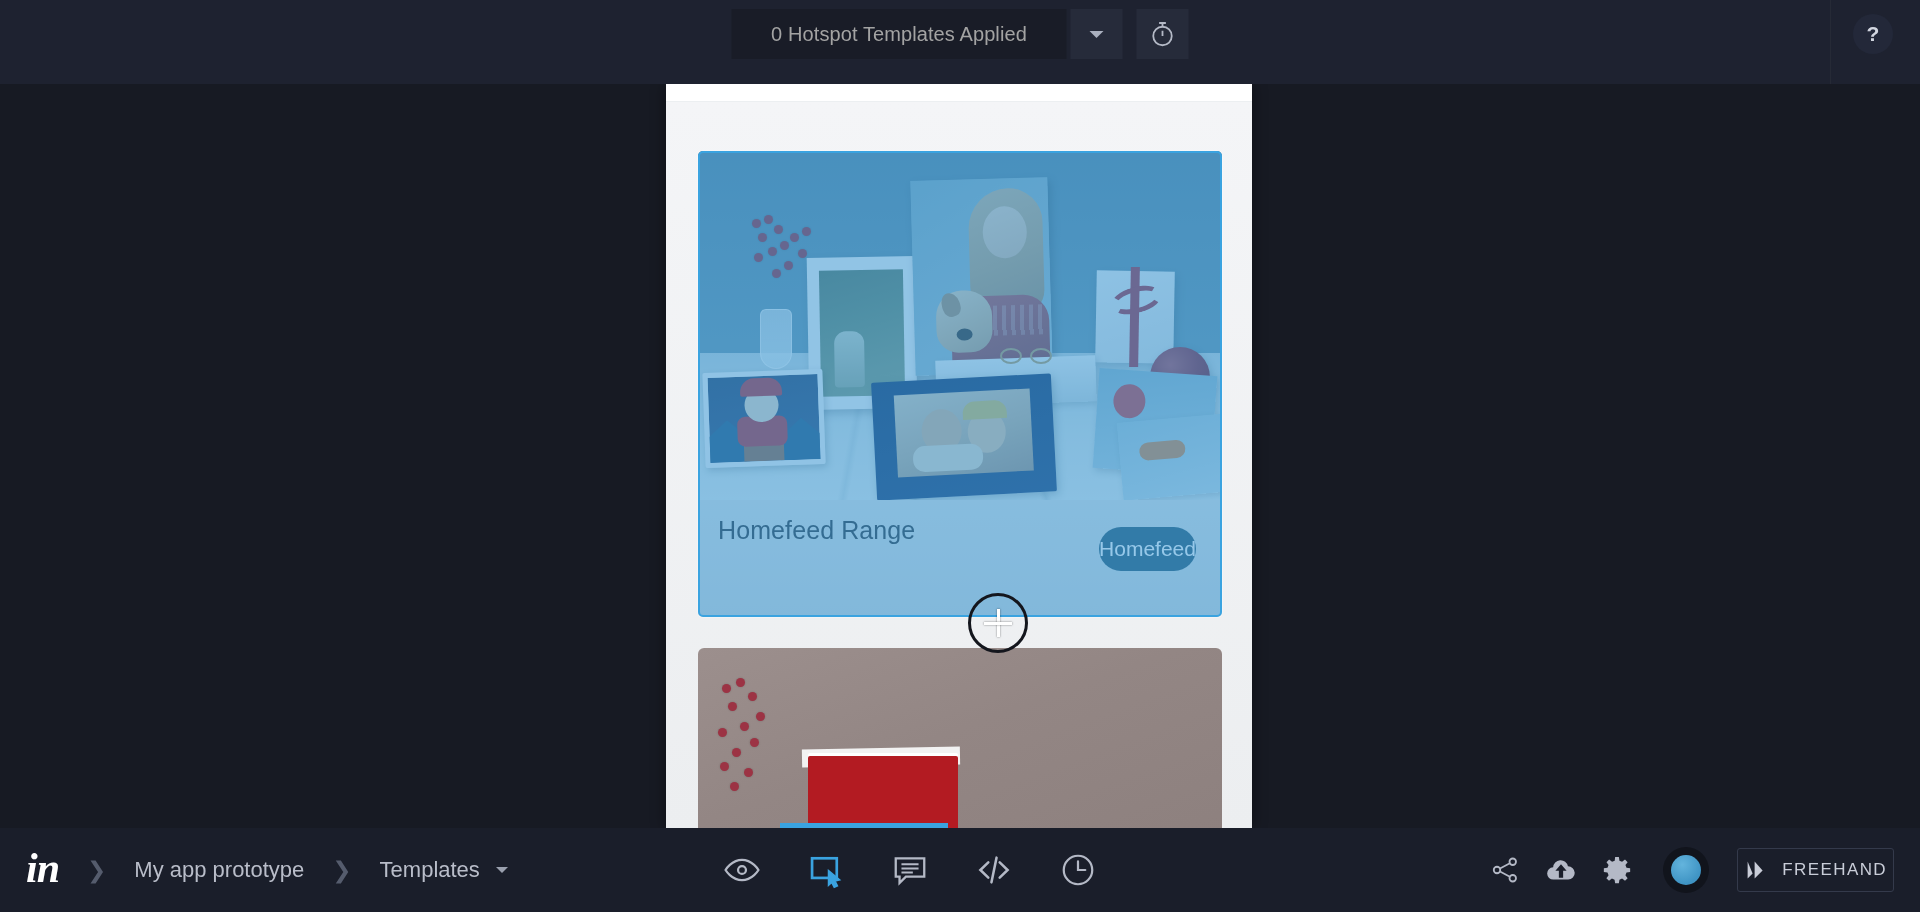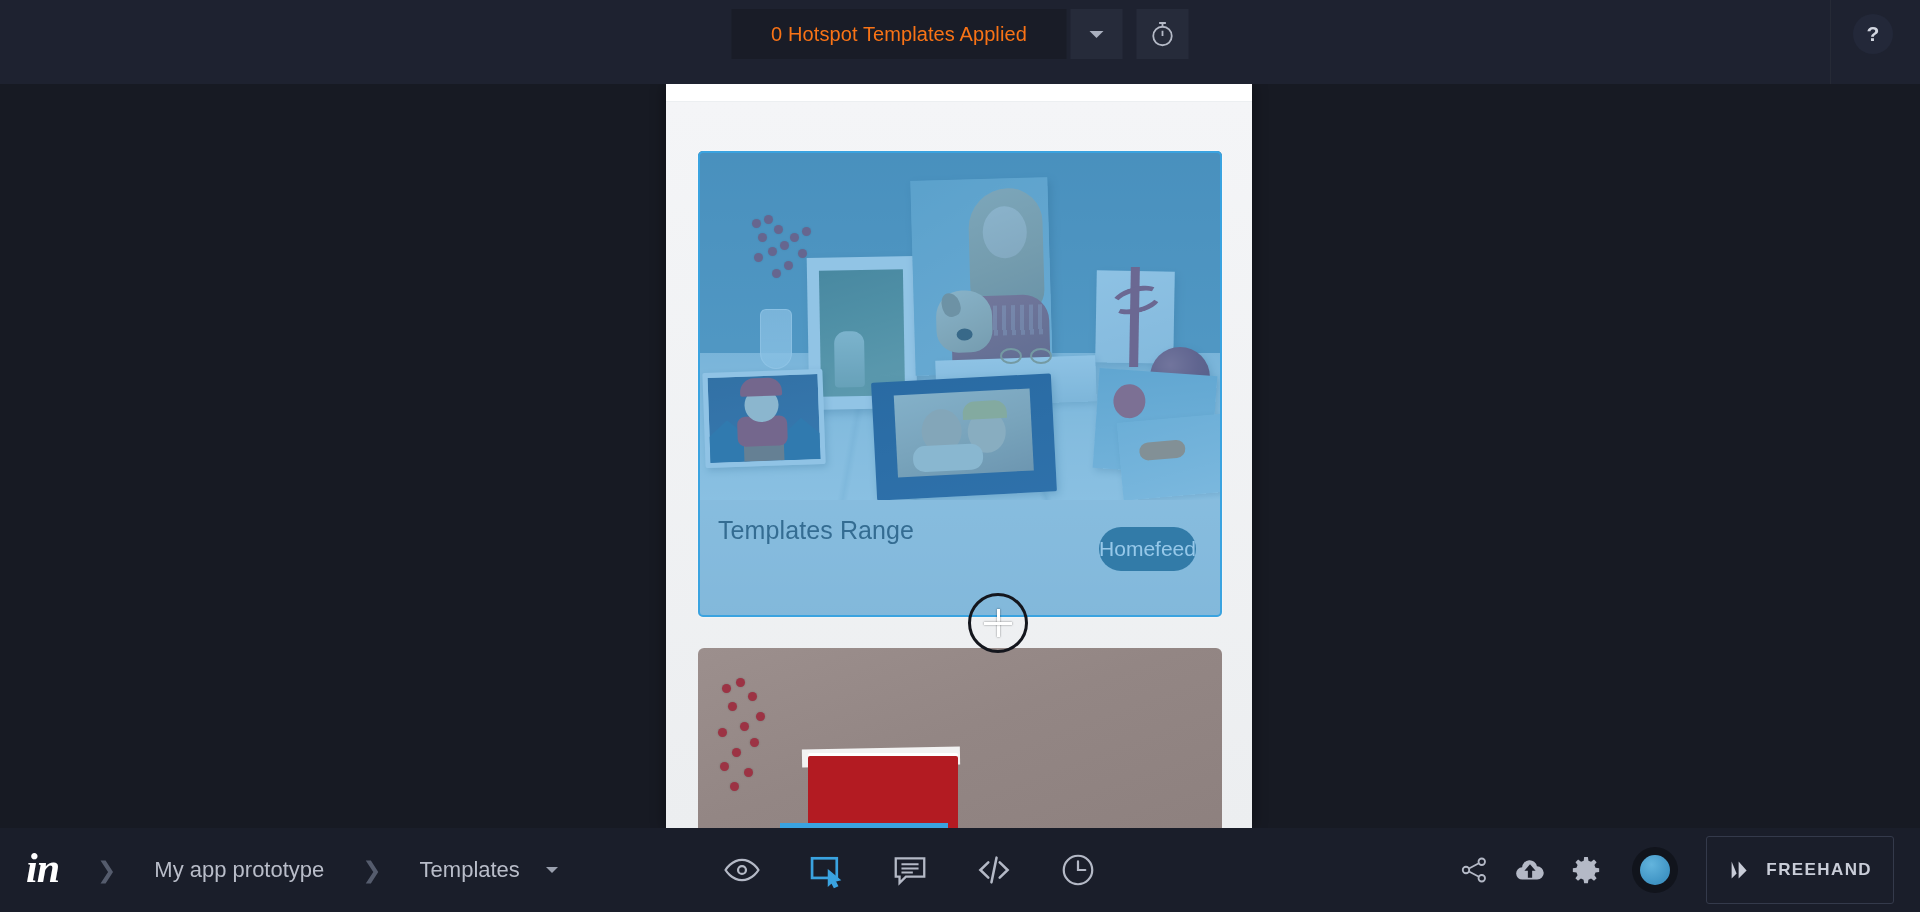--- a/index.html
+++ b/index.html
@@ -21,21 +21,21 @@
   .topbar-center {
     position: absolute; left: 50%; top: 9px;
     transform: translateX(-50%);
     display: flex; align-items: center; gap: 0px;
   }
   .hotspot-template-pill {
     height: 50px; min-width: 335px;
     background: #191c27;
     display: flex; align-items: center; justify-content: center;
     padding: 0 28px;
-    color: #f97316; font-size: 20px; letter-spacing: .1px;
+    color: #a3a3a3; font-size: 20px; letter-spacing: .1px;
     cursor: pointer; user-select: none;
   }
   .topbar-sq-btn {
     width: 52px; height: 50px;
     background: #262b3a;
     display: flex; align-items: center; justify-content: center;
     cursor: pointer; margin-left: 4px;
   }
   .topbar-sq-btn.gap { margin-left: 14px; }
   .caret-down {
@@ -310,21 +310,21 @@
   .crosshair:after  { top: 50%; left: 13px; margin-top: -1.5px; height: 3px; width: 28px; }
 
   
   .bottombar {
     position: absolute; left: 0; bottom: 0; width: 1920px; height: 84px;
     background: #1a1e2a;
     z-index: 40;
   }
   .bb-left {
     position: absolute; left: 26px; top: 0; height: 84px;
-    display: flex; align-items: center; gap: 12px;
+    display: flex; align-items: center; gap: 2px;
   }
   .invision-logo {
     font-family: "Liberation Serif", serif;
     font-style: italic; font-weight: 700;
     font-size: 42px; color: #ffffff;
     letter-spacing: -1px; line-height: 1;
     padding-bottom: 4px; cursor: pointer;
   }
   .bc-sep {
     color: #555c6d; font-size: 23px; font-weight: 300;
@@ -361,24 +361,24 @@
     width: 46px; height: 46px; border-radius: 50%;
     background: #11141c;
     display: flex; align-items: center; justify-content: center;
     margin: 0 10px 0 18px; cursor: pointer;
   }
   .avatar-dot {
     width: 30px; height: 30px; border-radius: 50%;
     background: radial-gradient(circle at 38% 32%, #63b4dd 0%, #3f94c4 70%);
   }
   .pill-btn {
-    height: 68px; border: 1px solid #343a4b; border-radius: 3px;
+    height: 44px; border: 1px solid #343a4b; border-radius: 3px;
     display: flex; align-items: center; gap: 14px;
-    padding: 0 21px; margin-left: 18px; cursor: pointer;
-    color: #c9cdd8; font-size: 17px; font-weight: 700; letter-spacing: 1.4px;
+    padding: 0 6px; margin-left: 18px; cursor: pointer;
+    color: #c9cdd8; font-size: 17px; font-weight: 400; letter-spacing: 1.4px;
   }
 </style>
 </head>
 <body>
 
 <div id="app">
 
   <div class="topbar">
     <div class="topbar-center">
       <div class="hotspot-template-pill">
@@ -473,21 +473,21 @@
                 <span class="hat-y"></span>
                 <span class="scarf"></span>
               </div>
             </div>
 
             <div class="rcard1"></div>
             <div class="rcard2"></div>
           </div>
 
           <div class="card1-caption">
-            <div class="caption-title">Templates Range</div>
+            <div class="caption-title">Homefeed Range</div>
             <div class="explore-btn">
               <span>Homefeed</span>
             </div>
           </div>
         </div>
 
         <div class="hotspot"></div>
 
         <div class="card2">
           <div class="c2-berries">

